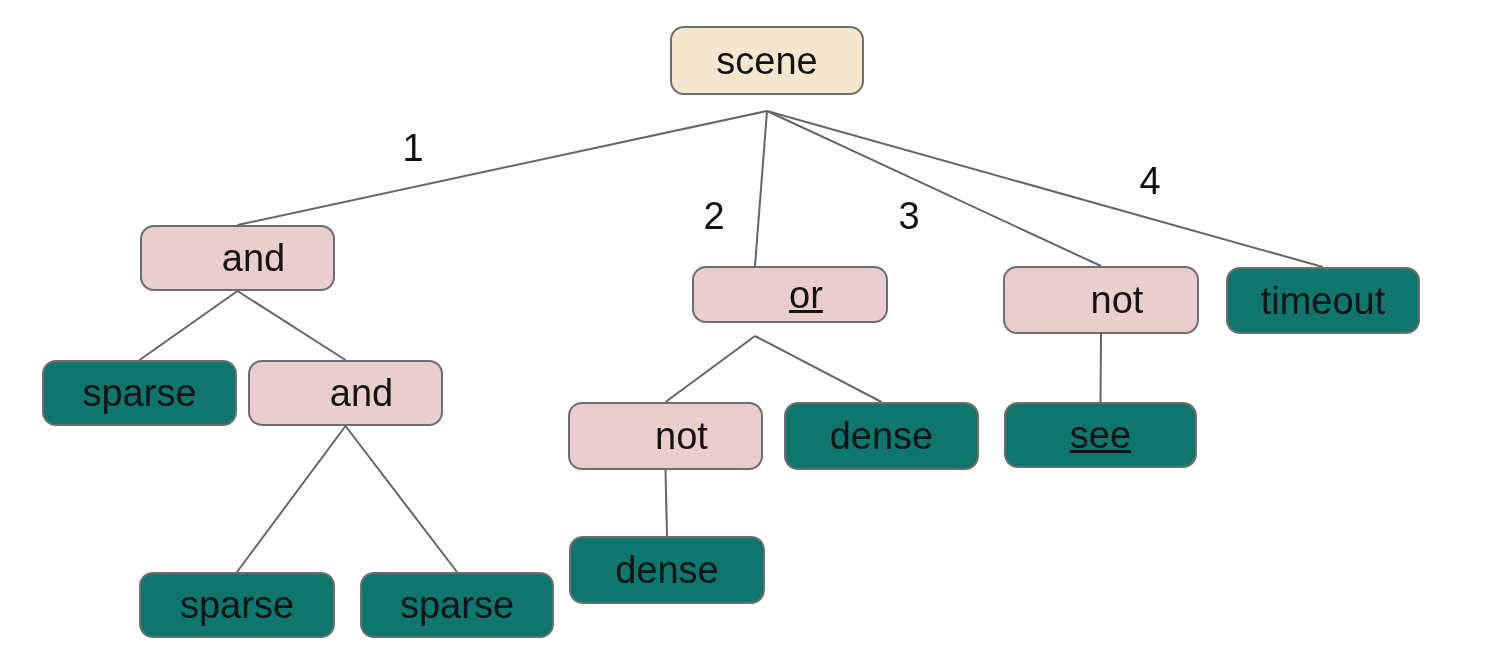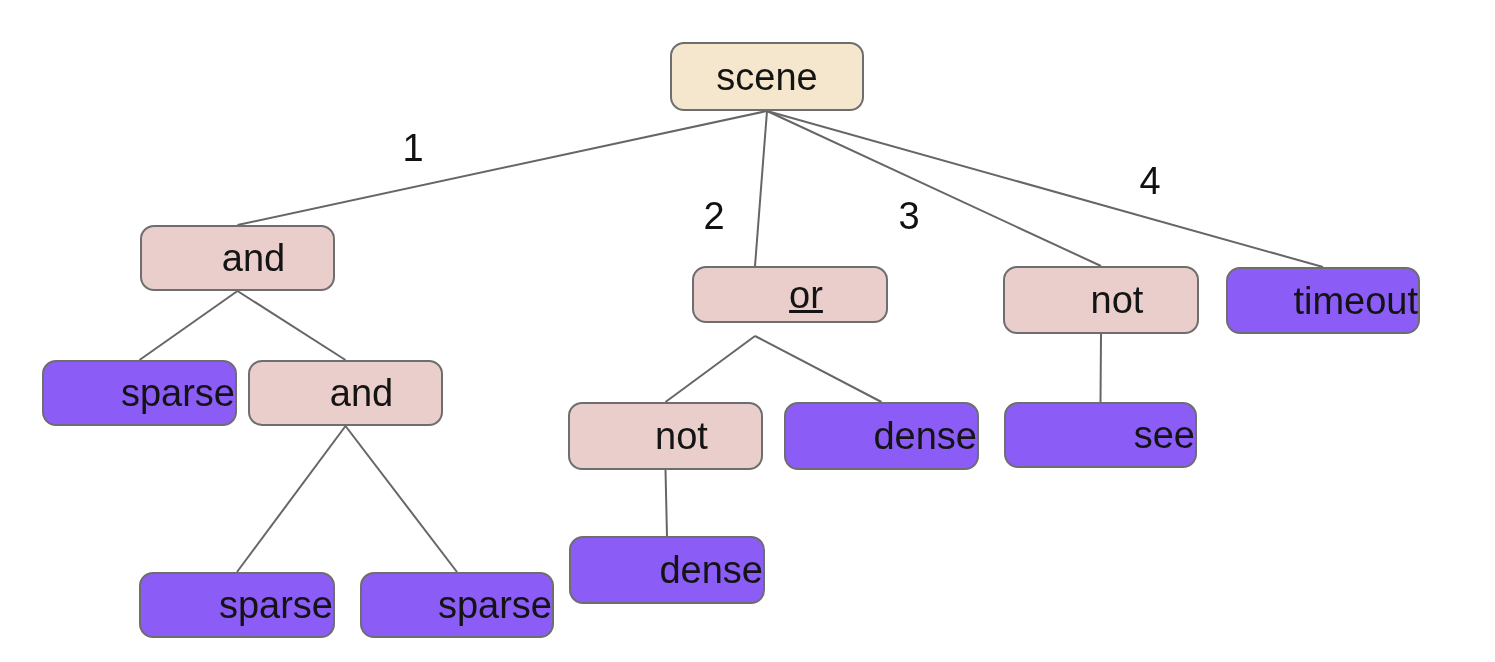--- a/index.html
+++ b/index.html
@@ -29,21 +29,21 @@
     display: flex;
     align-items: center;
     justify-content: center;
     font-size: 38px;
     line-height: 1;
     color: #141414;
     white-space: nowrap;
   }
   .node.root     { background: #f5e7cd; }
   .node.operator { background: #e9cecb; padding-left: 32px; }
-  .node.leaf     { background: #8b5cf6; justify-content: flex-end; }
+  .node.leaf     { background: #0f766e; }
   .edge-label {
     position: absolute;
     transform: translate(-50%, -50%);
     font-size: 38px;
     color: #111111;
     line-height: 1;
   }
 </style>
 </head>
 <body>
@@ -57,21 +57,21 @@
       <line x1="237.5" y1="291" x2="139.5" y2="360" stroke="#666666" stroke-width="2"></line>
       <line x1="237.5" y1="291" x2="345.5" y2="360" stroke="#666666" stroke-width="2"></line>
       <line x1="345.5" y1="426" x2="237" y2="572" stroke="#666666" stroke-width="2"></line>
       <line x1="345.5" y1="426" x2="457" y2="572" stroke="#666666" stroke-width="2"></line>
       <line x1="755" y1="336" x2="665.5" y2="402" stroke="#666666" stroke-width="2"></line>
       <line x1="755" y1="336" x2="881.5" y2="402" stroke="#666666" stroke-width="2"></line>
       <line x1="665.5" y1="470" x2="667" y2="536" stroke="#666666" stroke-width="2"></line>
       <line x1="1101" y1="334" x2="1100.5" y2="402" stroke="#666666" stroke-width="2"></line>
     </svg>
   <div id="node-layer">
-      <div class="node root" style="left: 670px; top: 42px; width: 194px; height: 69px;">
+      <div class="node root" style="left: 670px; top: 26px; width: 194px; height: 69px;">
         <span>scene</span>
       </div>
       <div class="node operator" style="left: 140px; top: 225px; width: 195px; height: 66px;">
         <span>and</span>
       </div>
       <div class="node operator" style="left: 692px; top: 266px; width: 196px; height: 57px; text-decoration: underline;">
         <span>or</span>
       </div>
       <div class="node operator" style="left: 1003px; top: 266px; width: 196px; height: 68px;">
         <span>not</span>
@@ -84,21 +84,21 @@
       </div>
       <div class="node operator" style="left: 248px; top: 360px; width: 195px; height: 66px;">
         <span>and</span>
       </div>
       <div class="node operator" style="left: 568px; top: 402px; width: 195px; height: 68px;">
         <span>not</span>
       </div>
       <div class="node leaf" style="left: 784px; top: 402px; width: 195px; height: 68px;">
         <span>dense</span>
       </div>
-      <div class="node leaf" style="left: 1004px; top: 402px; width: 193px; height: 66px;">
+      <div class="node leaf" style="left: 1004px; top: 402px; width: 193px; height: 66px; text-decoration: underline;">
         <span>see</span>
       </div>
       <div class="node leaf" style="left: 569px; top: 536px; width: 196px; height: 68px;">
         <span>dense</span>
       </div>
       <div class="node leaf" style="left: 139px; top: 572px; width: 196px; height: 66px;">
         <span>sparse</span>
       </div>
       <div class="node leaf" style="left: 360px; top: 572px; width: 194px; height: 66px;">
         <span>sparse</span>

